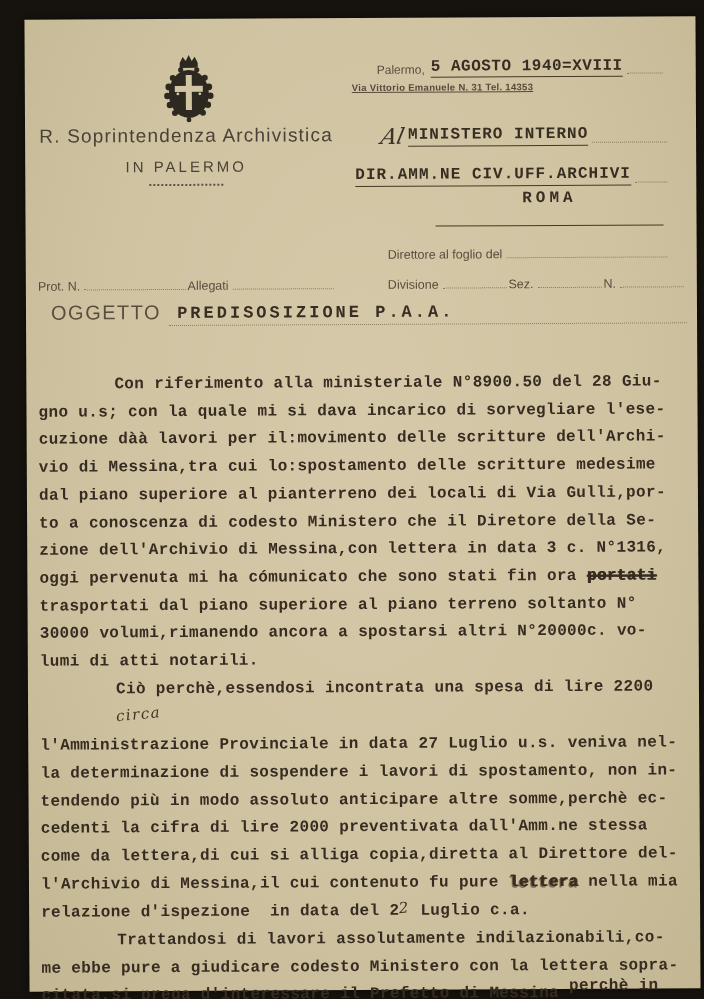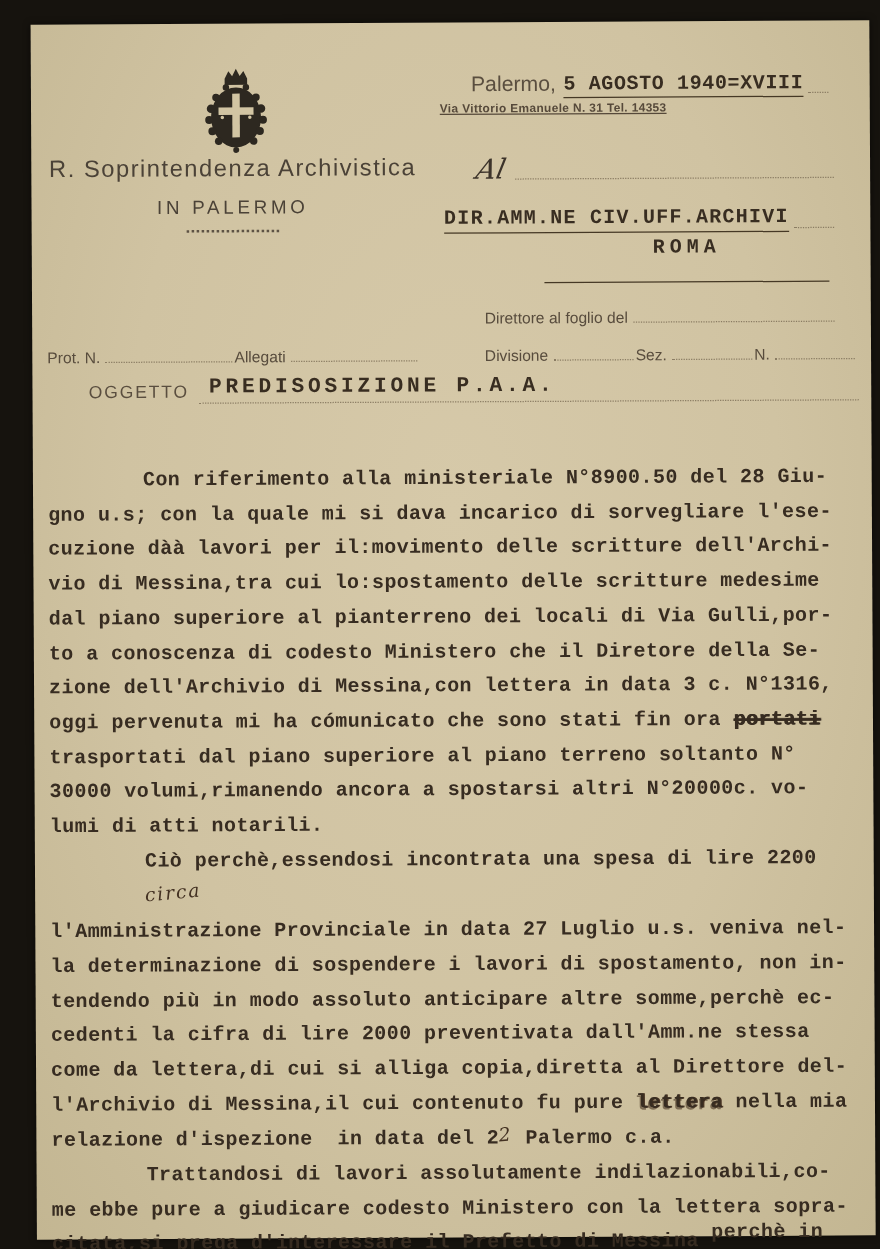--- a/index.html
+++ b/index.html
@@ -17,40 +17,40 @@
     box-shadow:0 0 6px rgba(0,0,0,0.6);
   }
   
   .emblem{position:absolute;left:132px;top:34px;width:64px;height:70px;}
   .org-block{position:absolute;left:0;top:106px;width:322px;text-align:center;color:#4b4237;}
   .org-name{font-size:19px;letter-spacing:1.2px;}
   .org-loc{font-size:15px;letter-spacing:3px;margin-top:11px;}
   .org-divider{width:74px;margin:9px auto 0 auto;border-bottom:2px dotted #5d5244;}
   
   .date-row{position:absolute;left:352px;top:40px;width:288px;display:flex;align-items:flex-end;}
-  .place-label{font-size:17px;color:#5a4e3f;padding-right:6px;padding-bottom:1px;}
+  .place-label{font-size:12px;color:#5a4e3f;padding-right:6px;padding-bottom:1px;}
   .typed{font-family:"Liberation Mono","DejaVu Sans Mono",monospace;font-weight:bold;color:#382d21;}
   .typed-date{font-size:16px;letter-spacing:0.5px;border-bottom:1.5px solid #453825;padding-bottom:1px;}
   .via-line{position:absolute;left:327px;top:64px;font-size:9.5px;font-weight:bold;letter-spacing:0.3px;color:#56493a;text-decoration:underline;}
   
   .addressee{position:absolute;left:330px;top:102px;width:314px;}
   .addr-row{display:flex;align-items:flex-end;height:27px;margin-bottom:13px;}
   .script-al{font-family:"DejaVu Serif",serif;font-style:italic;font-size:22px;line-height:20px;color:#3c332a;margin-left:26px;padding-right:4px;transform:skewX(-12deg);}
   .addr-typed{font-size:16px;letter-spacing:1px;border-bottom:1.5px solid #453825;padding-bottom:2px;}
   .roma-row{margin-left:80px;width:228px;text-align:center;border-bottom:1.5px solid #453825;height:26px;}
   .roma-row .addr-typed{border-bottom:none;letter-spacing:4px;}
   .dotfill{flex:1;border-bottom:1px dotted #8a7c63;margin:0 2px 3px 4px;min-width:8px;}
   
   .risposta-row{position:absolute;left:362px;top:226px;width:282px;display:flex;align-items:flex-end;font-size:12.5px;color:#584c3d;height:18px;}
   .fields-row{position:absolute;left:12px;top:256px;width:648px;display:flex;font-size:12.5px;color:#584c3d;}
   .fgroup{display:flex;align-items:flex-end;height:18px;}
   .fg-left{width:298px;margin-right:52px;}
   .fg-right{flex:1;}
   .oggetto-row{position:absolute;left:25px;top:282px;right:10px;display:flex;align-items:flex-end;}
-  .oggetto-label{font-size:14px;letter-spacing:1.5px;color:#5a4e3f;padding-bottom:2px;margin-left:20px;}
+  .oggetto-label{font-size:20px;letter-spacing:1.5px;color:#5a4e3f;padding-bottom:2px;}
   .oggetto-fill{flex:1;border-bottom:1.5px dotted #8a7c63;margin-left:8px;display:flex;align-items:flex-end;}
   .oggetto-value{font-size:17px;letter-spacing:3px;padding:0 0 2px 8px;}
   
   .letter-body{
     position:absolute;left:12px;top:352px;width:650px;
     font-family:"Liberation Mono","DejaVu Sans Mono",monospace;
     font-weight:bold;font-size:16px;letter-spacing:0.35px;
     line-height:27.7px;color:#372c21;
   }
   .line{white-space:pre-wrap;}
@@ -106,20 +106,21 @@
   <div class="date-row">
     <span class="place-label">Palermo,</span>
     <span class="typed typed-date">5 AGOSTO 1940=XVIII</span>
     <span class="dotfill"></span>
   </div>
   <div class="via-line">Via Vittorio Emanuele N. 31 Tel. 14353</div>
 
   <div class="addressee">
     <div class="addr-row">
       <span class="script-al">Al</span>
+      <span class="typed addr-typed">MINISTERO INTERNO</span>
       <span class="dotfill"></span>
     </div>
     <div class="addr-row">
       <span class="typed addr-typed">DIR.AMM.NE CIV.UFF.ARCHIVI</span>
       <span class="dotfill"></span>
     </div>
     <div class="addr-row roma-row">
       <span class="typed addr-typed" style="margin:16px auto;">ROMA</span>
     </div>
   </div>
@@ -165,19 +166,19 @@
       <div class="line"><span>trasportati dal piano superiore al piano terreno soltanto N°</span></div>
       <div class="line"><span>30000 volumi,rimanendo ancora a spostarsi altri N°20000c. vo-</span></div>
       <div class="line"><span>lumi di atti notarili.</span></div>
       <div class="line indent"><span>Ciò perchè,essendosi incontrata una spesa di lire 2200 </span><span class="s-hand">circa</span></div>
       <div class="line"><span>l'Amministrazione Provinciale in data 27 Luglio u.s. veniva nel-</span></div>
       <div class="line"><span>la determinazione di sospendere i lavori di spostamento, non in-</span></div>
       <div class="line"><span>tendendo più in modo assoluto anticipare altre somme,perchè ec-</span></div>
       <div class="line"><span>cedenti la cifra di lire 2000 preventivata dall'Amm.ne stessa</span></div>
       <div class="line"><span>come da lettera,di cui si alliga copia,diretta al Direttore del-</span></div>
       <div class="line"><span>l'Archivio di Messina,il cui contenuto fu pure </span><span class="s-over">lettera</span><span> nella mia</span></div>
-      <div class="line"><span>relazione d'ispezione  in data del 2</span><span class="s-hand">2</span><span> Palermo c.a.</span></div>
+      <div class="line"><span>relazione d'ispezione  in data del 2</span><span class="s-hand">2</span><span> Luglio c.a.</span></div>
       <div class="line indent"><span>Trattandosi di lavori assolutamente indilazionabili,co-</span></div>
       <div class="line"><span>me ebbe pure a giudicare codesto Ministero con la lettera sopra-</span></div>
       <div class="line"><span>citata,si prega d'interessare il Prefetto di Messina </span><span class="s-sup">perchè in</span></div>
     </div>
 
 </div>
 
 </body></html>

